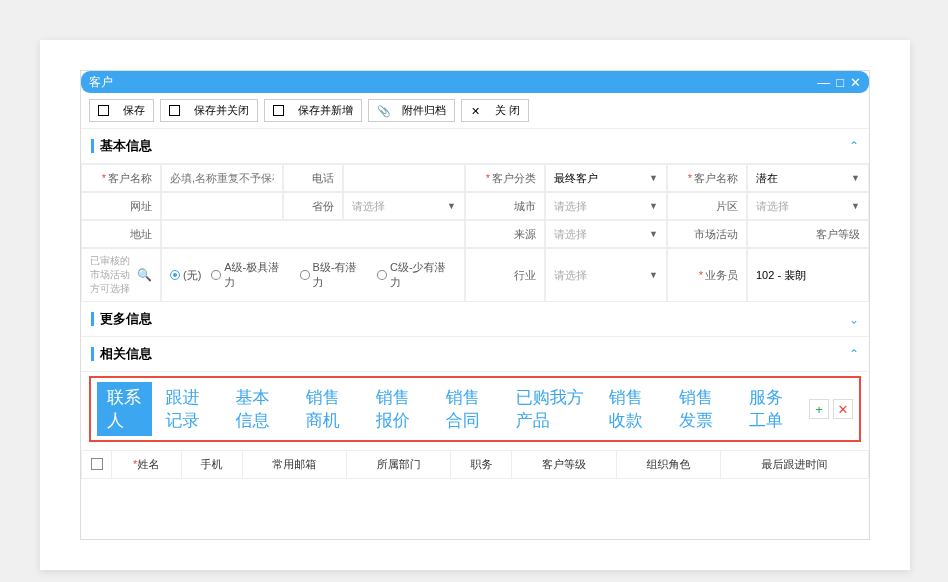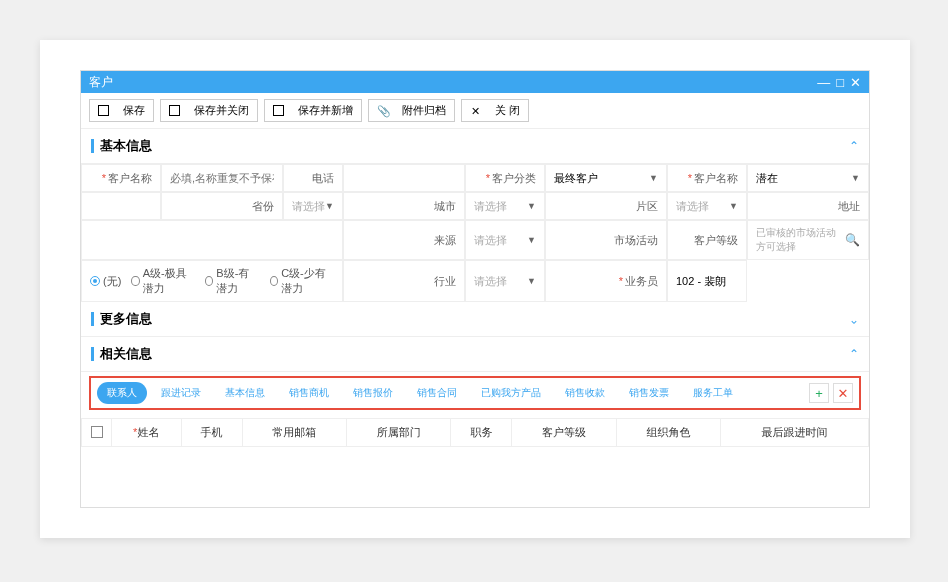--- a/index.html
+++ b/index.html
@@ -1,21 +1,21 @@
 <!DOCTYPE html>
 <html><head>
   <meta charset="utf-8">
   <style>
     * { margin: 0; padding: 0; box-sizing: border-box; }
     body { font-family: Arial, "Microsoft YaHei", sans-serif; background: #f0f0f0; padding: 40px; font-size: 12px; }
     .outer-card { background: #fff; box-shadow: 0 2px 8px rgba(0,0,0,0.1); padding: 30px 40px; width: 870px; margin: 0 auto; position: relative; }
     .watermark-layer { position: absolute; inset: 0; pointer-events: none; overflow: hidden; opacity: 0.05; }
     .watermark-layer span { position: absolute; transform: rotate(-15deg); font-size: 14px; color: #000; white-space: nowrap; }
     .window { border: 1px solid #ddd; background: #fff; position: relative; z-index: 1; }
-    .titlebar { background: #3ca6f0; color: #fff; height: 22px; padding: 0 8px; display: flex; align-items: center; justify-content: space-between; font-size: 12px; }
+    .titlebar { background: #3ca6f0; color: #fff; height: 22px; padding: 0 8px; display: flex; align-items: center; justify-content: space-between; font-size: 12px; border-radius: 9px; }
     .win-controls { display: flex; gap: 6px; }
     .win-controls span { cursor: pointer; font-size: 13px; line-height: 1; }
     .toolbar { padding: 6px 8px; display: flex; gap: 6px; border-bottom: 1px solid #eee; }
     .tool-btn { border: 1px solid #ccc; background: #fff; padding: 3px 8px; font-size: 11px; display: inline-flex; align-items: center; gap: 14px; cursor: pointer; }
     .tool-btn .ic { width: 11px; height: 11px; border: 1px solid currentColor; display: inline-block; }
     .tool-btn .ic.clip { border: none; }
     .tool-btn .ic.x { border: none; position: relative; }
     .section-hdr { display: flex; align-items: center; padding: 8px 10px; border-bottom: 1px solid #eee; }
     .section-hdr .bar { width: 3px; height: 14px; background: #3ca6f0; margin-right: 6px; }
     .section-hdr .title { font-weight: bold; font-size: 13px; flex: 1; }
@@ -28,21 +28,21 @@
     .sel-wrap { display: flex; align-items: center; width: 100%; }
     .sel-wrap .caret { font-size: 9px; color: #666; margin-left: auto; }
     .sel-wrap .search { color: #3ca6f0; font-size: 12px; margin-left: auto; cursor: pointer; }
     .radio-grp { display: flex; gap: 10px; align-items: center; font-size: 11px; color: #555; }
     .radio-grp label { display: flex; align-items: center; gap: 3px; cursor: pointer; }
     .radio { width: 10px; height: 10px; border: 1px solid #888; border-radius: 50%; display: inline-flex; align-items: center; justify-content: center; }
     .radio.checked { border-color: #3ca6f0; }
     .radio.checked::after { content: ""; width: 4px; height: 4px; background: #3ca6f0; border-radius: 50%; }
     .highlight-box { border: 2px solid #e74c3c; margin: 4px 8px 8px; padding: 4px 6px; display: flex; align-items: center; gap: 4px; }
     .tabs { display: flex; gap: 4px; flex: 1; }
-    .tab { padding: 4px 10px; font-size: 10px; color: #3ca6f0; cursor: pointer; border-radius: 11px; }
+    .tab { padding: 4px 10px; font-size: 17px; color: #3ca6f0; cursor: pointer; }
     .tab.active { background: #3ca6f0; color: #fff; }
     .row-actions { display: flex; gap: 4px; }
     .row-actions .act { width: 20px; height: 20px; border: 1px solid #ddd; display: flex; align-items: center; justify-content: center; font-size: 13px; cursor: pointer; }
     .row-actions .add { color: #27ae60; }
     .row-actions .del { color: #e74c3c; }
     .tbl { width: 100%; border-collapse: collapse; }
     .tbl th { border: 1px solid #eee; padding: 6px 4px; font-size: 11px; font-weight: normal; color: #333; text-align: center; }
     .tbl th.chk { width: 30px; }
     .tbl-body-area { height: 60px; }
     .chk-box { width: 12px; height: 12px; border: 1px solid #888; display: inline-block; }
@@ -129,20 +129,23 @@
           <span class="req">*</span>
           <span>客户名称</span>
         </div>
       <div class="form-cell">
           <div class="sel-wrap">
             <span>潜在</span>
             <span class="caret">▼</span>
           </div>
         </div>
 
+      <div class="form-cell lbl">
+          <span>网址</span>
+        </div>
       <div class="form-cell">
           <input type="text" style="">
         </div>
       <div class="form-cell lbl">
           <span>省份</span>
         </div>
       <div class="form-cell">
           <div class="sel-wrap">
             <span style="color:#aaa">请选择</span>
             <span class="caret">▼</span>

